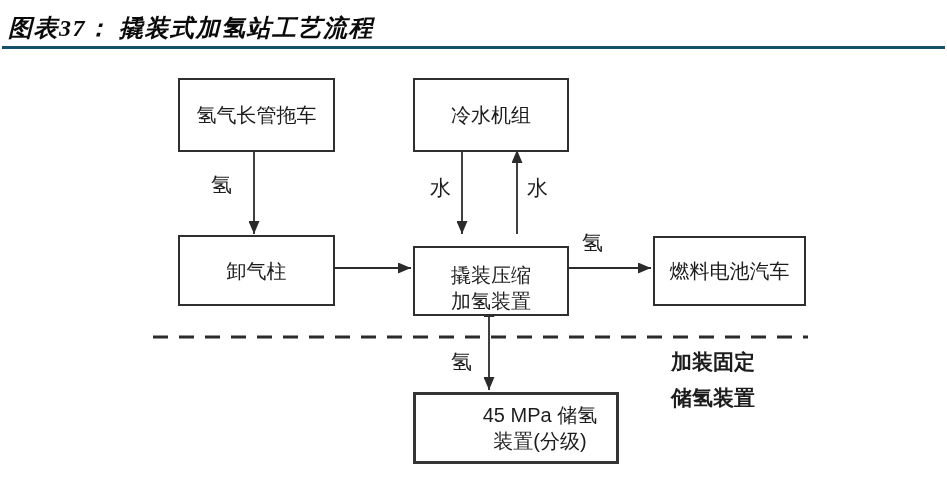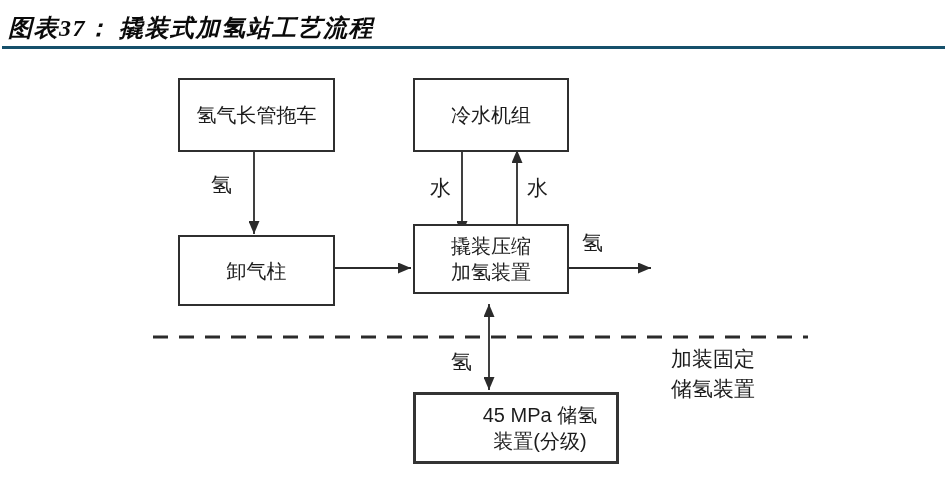--- a/index.html
+++ b/index.html
@@ -23,40 +23,41 @@
     border:2px solid #2f2f2f;background:#ffffff;
     font-size:20px;color:#1c1c1c;text-align:center;
     line-height:26px;
   }
   .node span{white-space:pre-line;}
   .node.storage{border-width:3px;border-color:#343434;padding-left:48px;}
 
   .n-trailer   {left:178px;top:78px; width:153px;height:70px;}
   .n-chiller   {left:413px;top:78px; width:152px;height:70px;}
   .n-unload    {left:178px;top:235px;width:153px;height:67px;}
-  .n-compressor{left:413px;top:224px;width:152px;height:66px;}
+  .n-compressor{left:413px;top:246px;width:152px;height:66px;align-items:flex-end;}
   .n-fcv       {left:653px;top:236px;width:149px;height:66px;}
   .n-storage   {left:413px;top:392px;width:152px;height:66px;}
 
   svg.wires{position:absolute;left:0;top:0;}
 
   .edge-label{
     position:absolute;font-size:21px;color:#1c1c1c;line-height:24px;
     white-space:nowrap;
   }
   .lbl-h2-unload {left:211px;top:173px;}
   .lbl-water-in  {left:430px;top:176px;}
   .lbl-water-out {left:527px;top:176px;}
   .lbl-h2-fcv    {left:582px;top:231px;}
   .lbl-h2-storage{left:451px;top:350px;}
 
   .annotation{
     position:absolute;left:671px;top:344px;
-    font-size:21px;color:#1c1c1c;line-height:30px;
+    font-size:21px;color:#1c1c1c;line-height:36px;
     white-space:pre-line;
+    font-weight:bold;
   }
 </style>
 </head>
 <body>
 
 <div class="stage">
 
   <div class="fig-title">图表37： 撬装式加氢站工艺流程</div>
   <div class="title-rule"></div>
 
@@ -92,20 +93,23 @@
 
   <div class="node n-chiller">
     <span>冷水机组</span>
   </div>
 
   <div class="node n-compressor">
     <span>撬装压缩
 加氢装置</span>
   </div>
 
+  <div class="node n-fcv">
+    <span>燃料电池汽车</span>
+  </div>
 
   <div class="node n-storage storage">
     <span>45 MPa 储氢
 装置(分级)</span>
   </div>
 
   <div class="edge-label lbl-h2-unload">氢</div>
 
   <div class="edge-label lbl-water-in">水</div>
 

